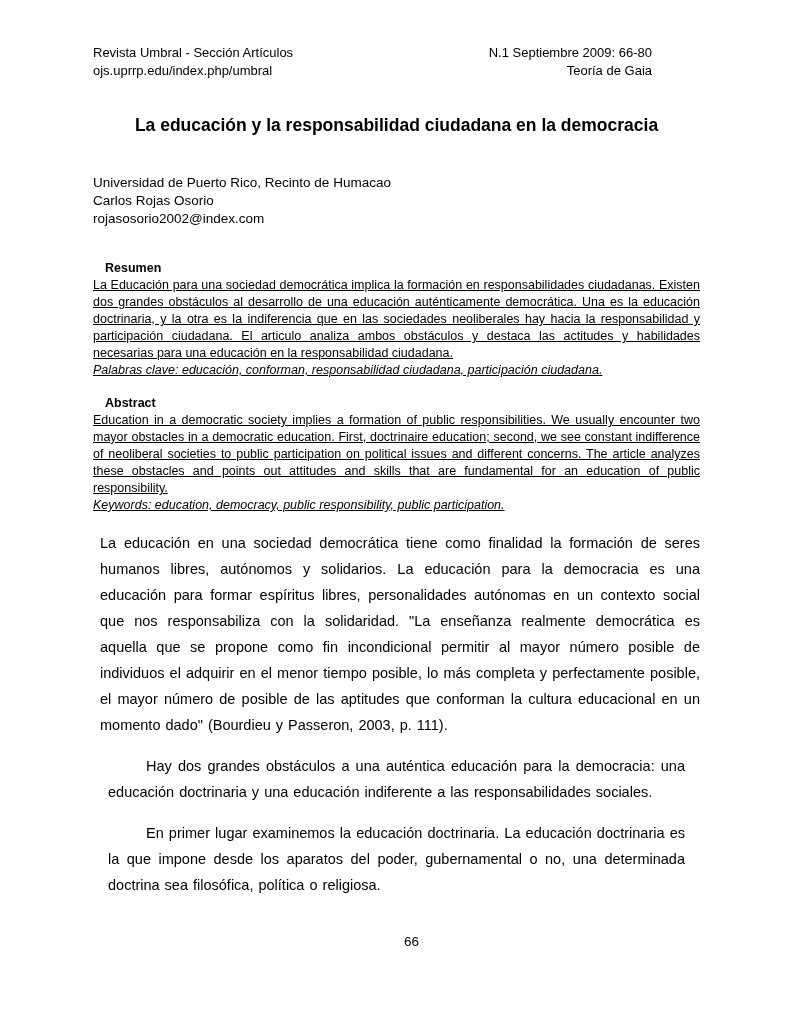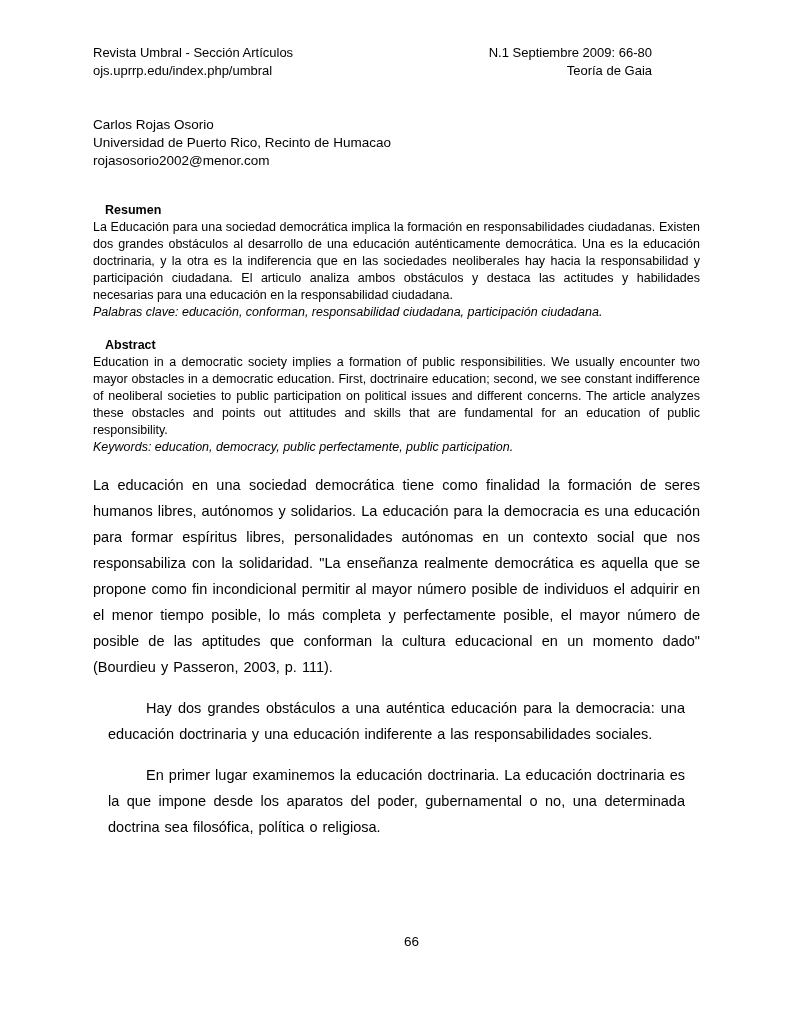--- a/index.html
+++ b/index.html
@@ -54,36 +54,37 @@
   .abstract-section.second { margin-top: 16px; }
   .abstract-section .sec-heading {
     font-weight: bold;
     font-size: 12.5px;
     margin: 0;
     padding-left: 12px;
   }
   .abstract-section p {
     margin: 0;
     text-align: justify;
+    text-decoration: underline;
   }
   .abstract-section .keywords {
     font-style: italic;
     text-align: left;
   }
 
   
   .intro-section { margin-top: 16px; }
   .intro-section .intro-heading {
     font-size: 14.5px;
     font-weight: bold;
     margin: 0;
     line-height: 22px;
   }
   .intro-section p {
-    margin: 6px 0 0 0;
+    margin: 6px 0 0 7px;
     font-size: 14.5px;
     line-height: 26px;
     text-align: justify;
     word-spacing: 1px;
   }
   .intro-section p.indented {
     margin: 15px;
     text-indent: 38px;
   }
 
@@ -106,37 +107,38 @@
     <div class="hdr-left">
       <div>Revista Umbral - Sección Artículos</div>
       <div>ojs.uprrp.edu/index.php/umbral</div>
     </div>
     <div class="hdr-right">
       <div>N.1 Septiembre 2009: 66-80</div>
       <div>Teoría de Gaia</div>
     </div>
   </div>
 
+  <h1 class="article-title">La educación y la responsabilidad ciudadana en la democracia</h1>
 
   <div class="author-block">
+    <div>Universidad de Puerto Rico, Recinto de Humacao</div>
     <div>Carlos Rojas Osorio</div>
-    <div>Universidad de Puerto Rico, Recinto de Humacao</div>
-    <div>rojasosorio2002@menor.com</div>
+    <div>rojasosorio2002@index.com</div>
   </div>
 
   <div class="abstract-section">
     <div class="sec-heading">Resumen</div>
     <p>La Educación para una sociedad democrática implica la formación en responsabilidades ciudadanas. Existen dos grandes obstáculos al desarrollo de una educación auténticamente democrática. Una es la educación doctrinaria, y la otra es la indiferencia que en las sociedades neoliberales hay hacia la responsabilidad y participación ciudadana. El articulo analiza ambos obstáculos y destaca las actitudes y habilidades necesarias para una educación en la responsabilidad ciudadana.</p>
     <p class="keywords">Palabras clave: educación, conforman, responsabilidad ciudadana, participación ciudadana.</p>
   </div>
 
   <div class="abstract-section second">
     <div class="sec-heading">Abstract</div>
     <p>Education in a democratic society implies a formation of public responsibilities. We usually encounter two mayor obstacles in a democratic education. First, doctrinaire education; second, we see constant indifference of neoliberal societies to public participation on political issues and different concerns. The article analyzes these obstacles and points out attitudes and skills that are fundamental for an education of public responsibility.</p>
-    <p class="keywords">Keywords: education, democracy, public perfectamente, public participation.</p>
+    <p class="keywords">Keywords: education, democracy, public responsibility, public participation.</p>
   </div>
 
   <div class="intro-section">
     <p>La educación en una sociedad democrática tiene como finalidad la formación de seres humanos libres, autónomos y solidarios. La educación para la democracia es una educación para formar espíritus libres, personalidades autónomas en un contexto social que nos responsabiliza con la solidaridad. "La enseñanza realmente democrática es aquella que se propone como fin incondicional permitir al mayor número posible de individuos el adquirir en el menor tiempo posible, lo más completa y perfectamente posible, el mayor número de posible de las aptitudes que conforman la cultura educacional en un momento dado" (Bourdieu y Passeron, 2003, p. 111).</p>
     <p class="indented">Hay dos grandes obstáculos a una auténtica educación para la democracia: una educación doctrinaria y una educación indiferente a las responsabilidades sociales.</p>
     <p class="indented">En primer lugar examinemos la educación doctrinaria. La educación doctrinaria es la que impone desde los aparatos del poder, gubernamental o no, una determinada doctrina sea filosófica, política o religiosa.</p>
   </div>
 
   <div class="page-number">66</div>
 

